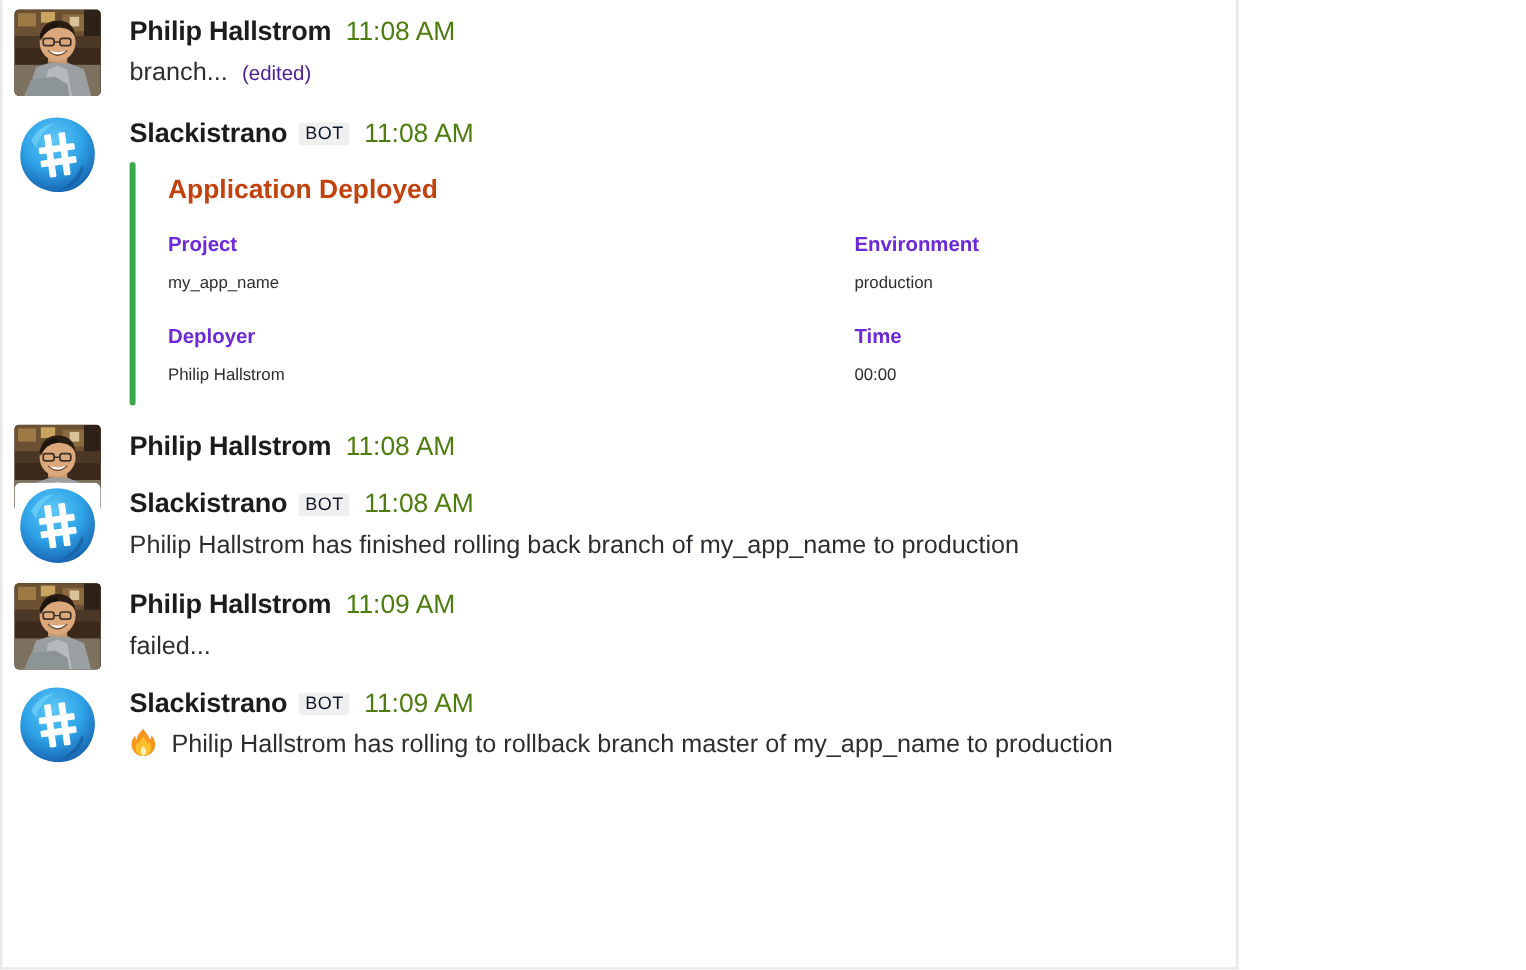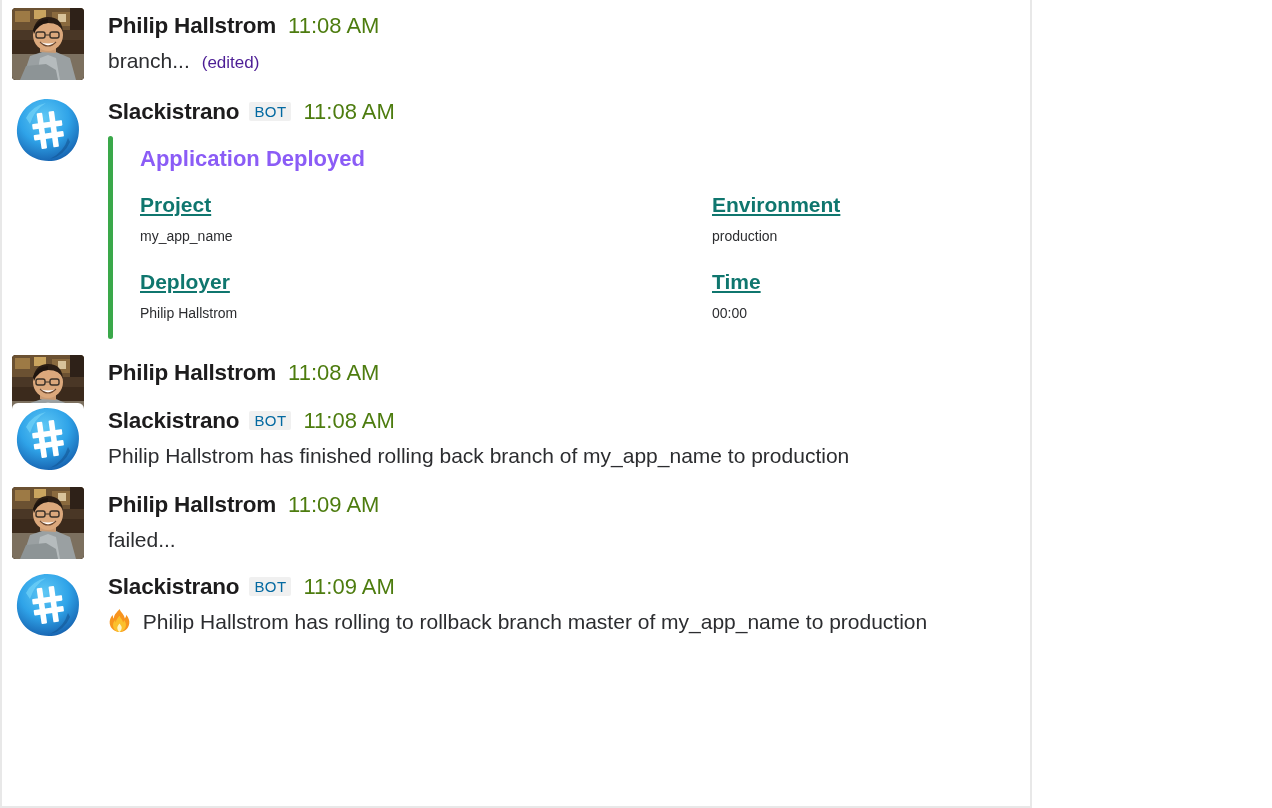--- a/index.html
+++ b/index.html
@@ -59,21 +59,21 @@
   }
   .author {
     font-size: 22.5px;
     font-weight: bold;
     color: #1d1c1d;
     letter-spacing: -0.2px;
   }
   .bot-badge {
     margin-left: 10px;
     background: #f0f0f0;
-    color: #0369a1;
+    color: #0f172a;
     font-size: 15px;
     font-weight: normal;
     letter-spacing: 0.4px;
     padding: 2px 5px 2px 5px;
     line-height: 1;
     border-radius: 2px;
     position: relative;
     top: -2px;
   }
   .timestamp {
@@ -116,42 +116,41 @@
     left: 0;
     top: 0;
     bottom: 0;
     width: 5px;
     border-radius: 3px;
     background: #3aa84a;
   }
   .attachment-title {
     font-size: 22px;
     font-weight: bold;
-    color: #8b5cf6;
+    color: #c2410c;
     line-height: 30px;
     margin-bottom: 16px;
   }
   .field-grid {
     display: block;
   }
   .field-row {
     display: flex;
     margin-bottom: 15px;
   }
   .field-row:last-child { margin-bottom: 0; }
   .field {
     width: 572px;
     flex: 0 0 572px;
   }
   .field-title {
-    font-size: 21px;
+    font-size: 17px;
     font-weight: bold;
-    color: #0f766e;
+    color: #6d28d9;
     line-height: 30px;
-    text-decoration: underline;
   }
   .field-value {
     font-size: 14px;
     color: #2c2d30;
     line-height: 32px;
   }
 
   
   .m0 { padding-top: 8px; }
   .m1 { padding-top: 14px; }

